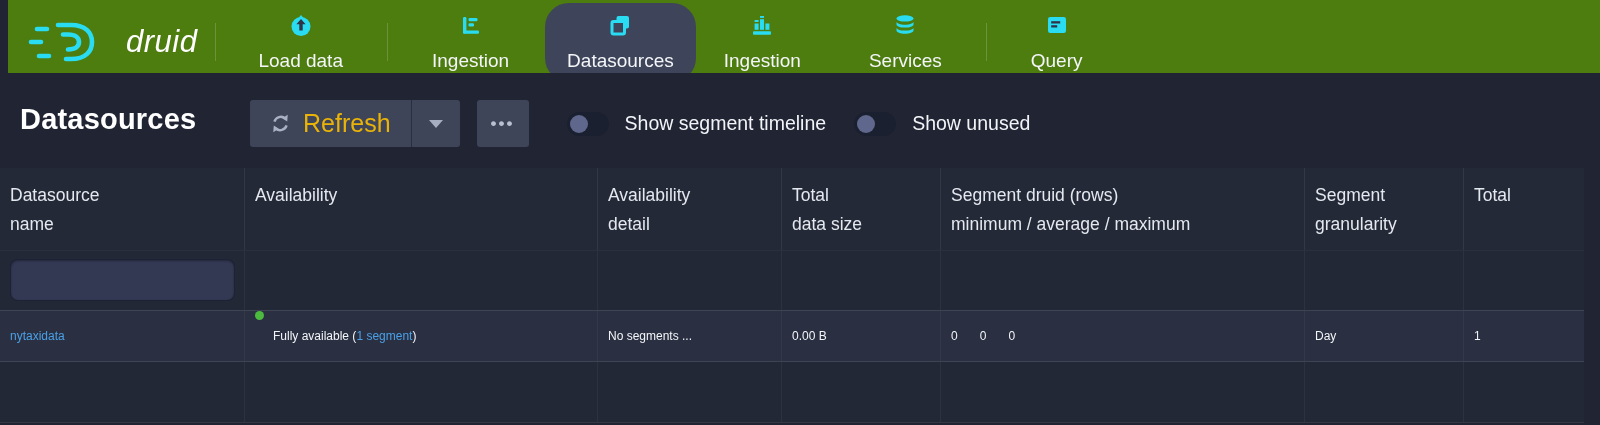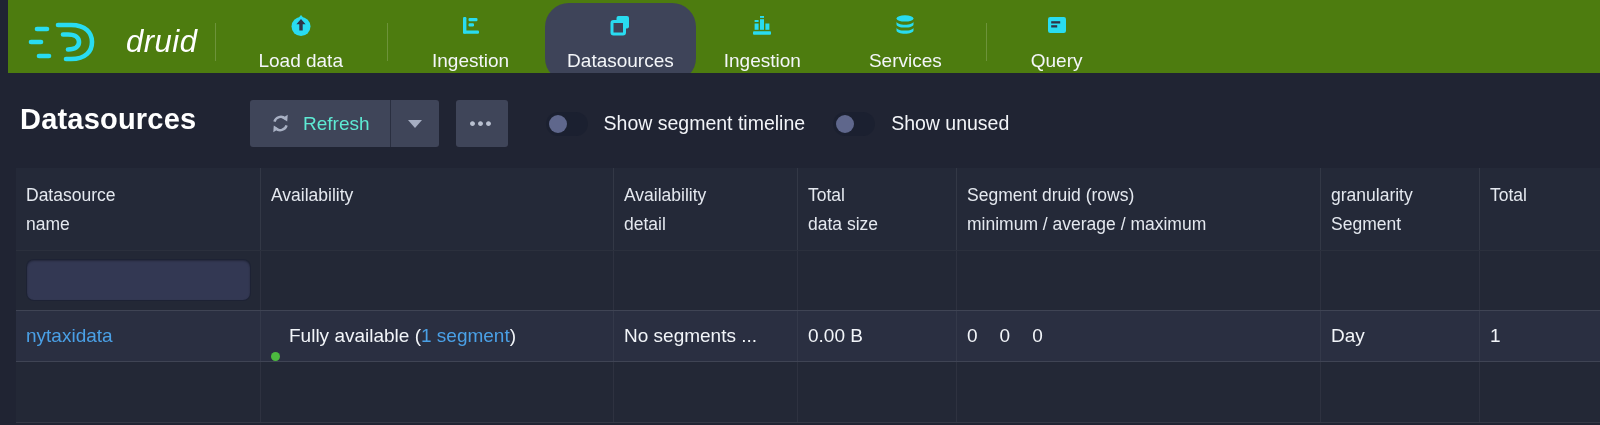--- a/index.html
+++ b/index.html
@@ -35,22 +35,22 @@
   .view-header {
     position:absolute; left:0; top:73px; width:1600px; height:95px;
     background:#202433;
   }
   .view-title {
     position:absolute; left:20px; top:30px;
     font-size:29px; font-weight:700; color:#ffffff; letter-spacing:0.2px;
   }
   .controls { position:absolute; left:250px; top:27px; display:flex; align-items:center; height:47px; }
   .btn {
-    background:#3f4559; color:#5eead4; border:none; cursor:pointer;
-    font-family:inherit; font-size:19px;
+    background:#3f4559; color:#eab308; border:none; cursor:pointer;
+    font-family:inherit; font-size:25px;
     height:47px; display:flex; align-items:center; justify-content:center;
   }
   .btn-refresh { border-radius:3px 0 0 3px; padding:0 20px; gap:12px; }
   .btn-caret { border-radius:0 3px 3px 0; width:49px; border-left:1px solid #2a2f40; }
   .caret-down {
     width:0; height:0; border-left:7px solid transparent; border-right:7px solid transparent;
     border-top:8px solid #a6aec2;
   }
   .btn-more {
     border-radius:3px; width:52px; margin-left:17px;
@@ -63,21 +63,21 @@
   }
   .toggle-knob {
     position:absolute; left:3px; top:3px; width:18px; height:18px;
     border-radius:50%; background:#5f678c;
   }
   .toggle-label { margin-left:16px; font-size:19.5px; color:#f2f4f8; }
   .toggle-group + .toggle-group { margin-left:28px; }
 
   
   .table {
-    position:absolute; left:16px; top:168px; width:1584px; height:257px;
+    position:absolute; left:0; top:168px; width:1584px; height:257px;
   }
   .trow { display:flex; width:1584px; }
   .tcell { flex:none; padding-left:10px; overflow:hidden; white-space:nowrap; }
   .c0{width:245px;} .c1{width:353px;} .c2{width:184px;} .c3{width:159px;}
   .c4{width:364px;} .c5{width:159px;} .c6{width:120px;}
 
   .thead { height:82px; background:#242938; }
   .thead .tcell {
     border-right:1px solid rgba(255,255,255,0.07);
     padding-top:13px; font-size:17.5px; line-height:29px; color:#e4e8ef;
@@ -95,22 +95,22 @@
     color:#f2f4f8; font-size:18px; font-family:inherit; padding:0 12px; outline:none;
   }
 
   .tdata {
     height:52px; background:#2a2f41;
     border-top:1px solid rgba(255,255,255,0.10);
     border-bottom:1px solid rgba(255,255,255,0.10);
   }
   .tdata .tcell {
     border-right:1px solid rgba(255,255,255,0.05);
-    font-size:19px; line-height:50px; color:#f2f5f9;
-    display:flex; align-items:flex-end;
+    font-size:12px; line-height:50px; color:#f2f5f9;
+    display:flex; align-items:flex-start;
   }
   .tdata .tcell:last-child { border-right:none; }
   .link { color:#4aa0e6; cursor:pointer; }
   .status-dot {
     width:9px; height:9px; border-radius:50%; background:#4cb93f;
     margin-right:9px; flex:none;
   }
   .seg-size-val { margin-right:22px; }
 
   .tempty { height:61px; background:#232836; border-bottom:1px solid rgba(255,255,255,0.08); }
@@ -272,22 +272,22 @@
     </div>
     <div class="tcell c3">
       <div>Total</div>
       <div>data size</div>
     </div>
     <div class="tcell c4">
       <div>Segment druid (rows)</div>
       <div>minimum / average / maximum</div>
     </div>
     <div class="tcell c5">
+      <div>Segment</div>
       <div>granularity</div>
-      <div>Segment</div>
     </div>
     <div class="tcell c6">
       <div>Total</div>
     </div>
   </div>
 
   <div class="trow tfilter">
     <div class="tcell c0">
       <input class="filter-input" type="text" placeholder="" value="" style="">
     </div>

